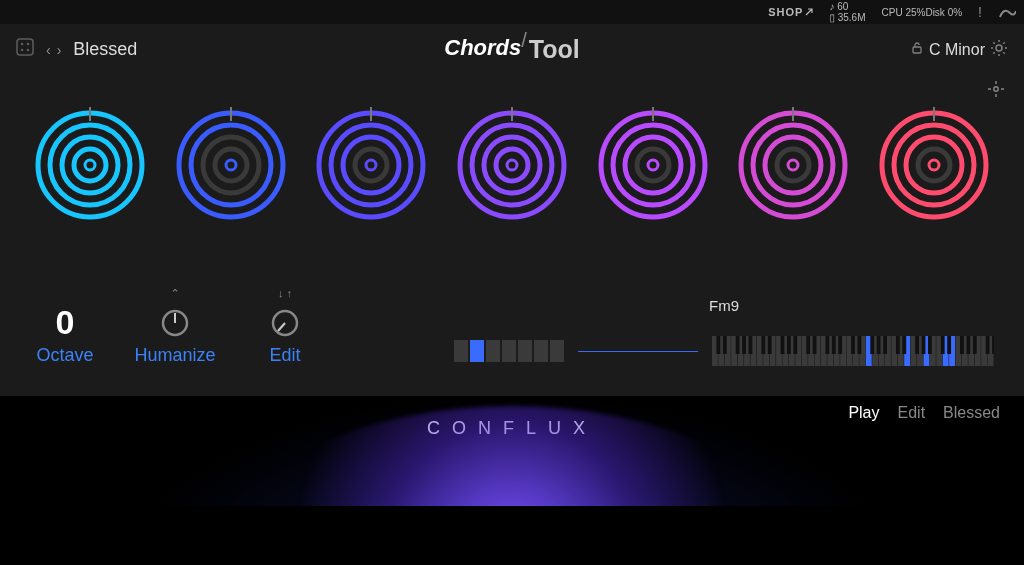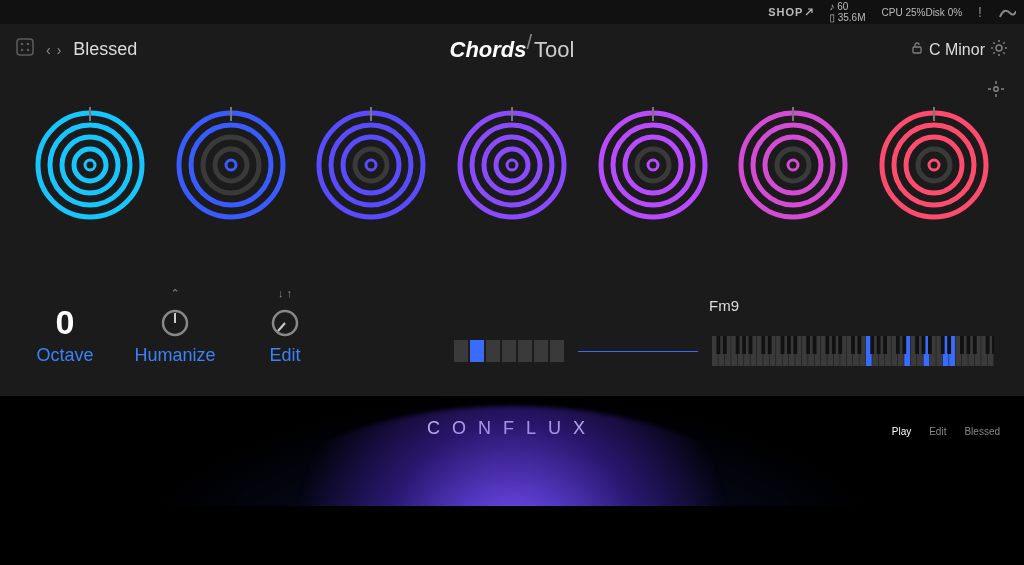--- a/index.html
+++ b/index.html
@@ -15,21 +15,21 @@
   
   .main-panel { background: #1b1b1b; padding-bottom: 20px; }
   
   
   .header { display: flex; align-items: center; padding: 14px 16px; position: relative; }
   .header .left { display: flex; align-items: center; gap: 12px; font-size: 18px; color: #ddd; }
   .header .left .dice { opacity:.6; }
   .header .left .nav { display:flex; gap:6px; opacity:.6; font-size:14px;}
   .header .center { position:absolute; left:50%; transform:translateX(-50%); display:flex; align-items:flex-start; }
   .header .center .chords { font-size:22px; font-weight:700; font-style:italic; color:#fff; }
-  .header .center .tool  { font-size:22px; font-weight:400; color:#ccc; margin-left:2px;}
+  .header .center .tool  { font-size:25px; font-weight:700; color:#ccc; margin-left:2px;}
   .header .right { margin-left:auto; display:flex; align-items:center; gap:5px; font-size:16px; color:#ddd;}
   .header .right .lock, .header .right .gear { opacity:.7; }
   
   
   .circles-wrap { position:relative; padding: 30px 30px 40px 30px; }
   .expand-icon { position:absolute; top:6px; right:20px; width:16px; height:16px; }
   .expand-icon svg { display:block; }
   .circles-row { display:flex; justify-content:space-between; gap:10px; }
   .chord-circle { width:120px; height:120px; position:relative; }
   .chord-circle svg { width:100%; height:100%; display:block; }
@@ -53,21 +53,21 @@
   
   .rangebar { flex:0 0 120px; height:1px; background:#3a6bff; position:relative; border:none; }
   
   .mini-kb { flex:1; height:30px; display:flex; align-items:flex-end; }
   .mini-kb svg { width:100%; height:100%; }
   
   
   .conflux-panel { position:relative; height:110px; background: radial-gradient(ellipse 400px 200px at 50% 180%, #1a4bff 0%, #0a1e4a 30%, #05081a 60%, #000 100%); overflow:hidden;}
   .conflux-panel::after { content:""; position:absolute; left:50%; bottom:-180px; transform:translateX(-50%); width:560px; height:280px; border-radius:50%; background: radial-gradient(circle at center, #7850ff 0%, rgba(80,40,200,.5) 40%, transparent 70%); filter:blur(2px);}
   .conflux-title { position:absolute; left:50%; top:22px; transform:translateX(-50%); color:#fff; font-size:18px; letter-spacing:12px; font-weight:300; }
-  .conflux-tabs { position:absolute; right:24px; top:30px; display:flex; gap:18px; font-size:10px; }
+  .conflux-tabs { position:absolute; right:24px; top:8px; display:flex; gap:18px; font-size:16px; }
   .conflux-tabs .tab { color:#888; cursor:pointer; }
   .conflux-tabs .tab.active { color:#fff; }
   
   .knob svg{display:block;}
 </style>
 </head>
 <body>
 
 <div class="statusbar">
   <div class="shop">

